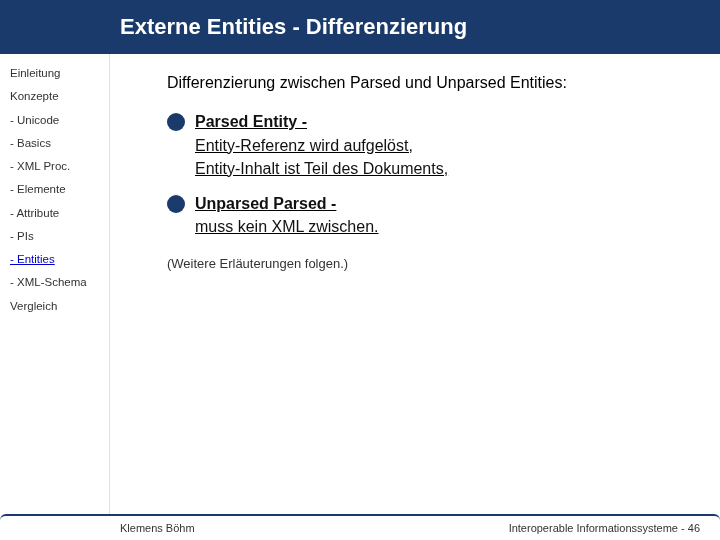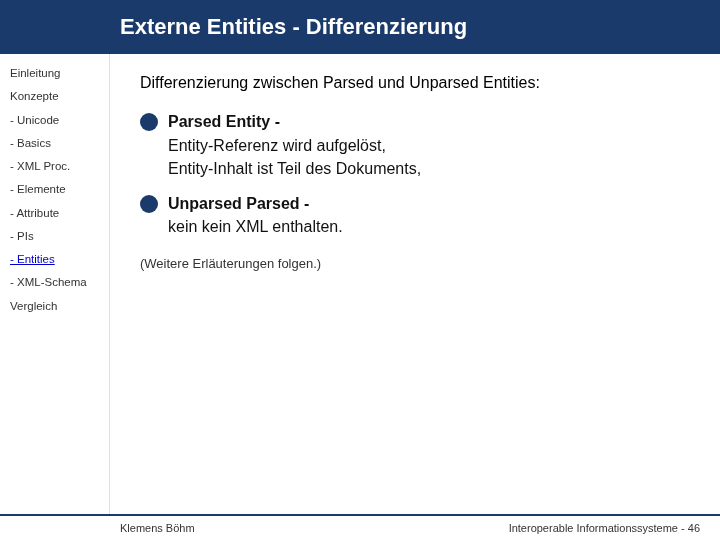--- a/index.html
+++ b/index.html
@@ -29,20 +29,21 @@
       background: #1a3a6b;
       color: #ffffff;
       padding: 14px 20px 14px 120px;
       font-size: 22px;
       font-weight: bold;
     }
 
     .slide-body {
       display: flex;
       flex: 1;
+      gap: 27px;
     }
 
     .sidebar {
       width: 110px;
       padding: 10px 8px;
       display: flex;
       flex-direction: column;
       gap: 4px;
       background: #ffffff;
       border-right: 1px solid #e0e0e0;
@@ -71,20 +72,21 @@
     .intro-text {
       font-size: 16px;
       margin-bottom: 16px;
       line-height: 1.4;
     }
 
     .bullet-list {
       list-style: none;
       padding: 0;
       margin: 0;
+      text-decoration: underline;
     }
 
     .bullet-item {
       display: flex;
       align-items: flex-start;
       margin-bottom: 12px;
       font-size: 16px;
       line-height: 1.45;
     }
 
@@ -112,20 +114,21 @@
 
     .slide-footer {
       display: flex;
       justify-content: space-between;
       align-items: center;
       padding: 6px 20px 6px 120px;
       border-top: 2px solid #1a3a6b;
       font-size: 11px;
       color: #333333;
       background: #ffffff;
+      border-radius: 6px;
     }
 
     .footer-left {
       font-size: 11px;
       color: #333333;
     }
 
     .footer-right {
       font-size: 11px;
       color: #333333;
@@ -165,21 +168,21 @@
           <div class="bullet-dot"></div>
           <div class="bullet-text">
             <strong>Parsed Entity -</strong><br>
             <span>Entity-Referenz wird aufgelöst,<br>Entity-Inhalt ist Teil des Dokuments,</span>
           </div>
         </li>
         <li class="bullet-item">
           <div class="bullet-dot"></div>
           <div class="bullet-text">
             <strong>Unparsed Parsed -</strong><br>
-            <span>kein kein XML enthalten.</span>
+            <span>muss kein XML zwischen.</span>
           </div>
         </li>
       </ul>
 
       <div class="note-text">(Weitere Erläuterungen folgen.)</div>
     </div>
 
   </div>
 
   <div class="slide-footer">

